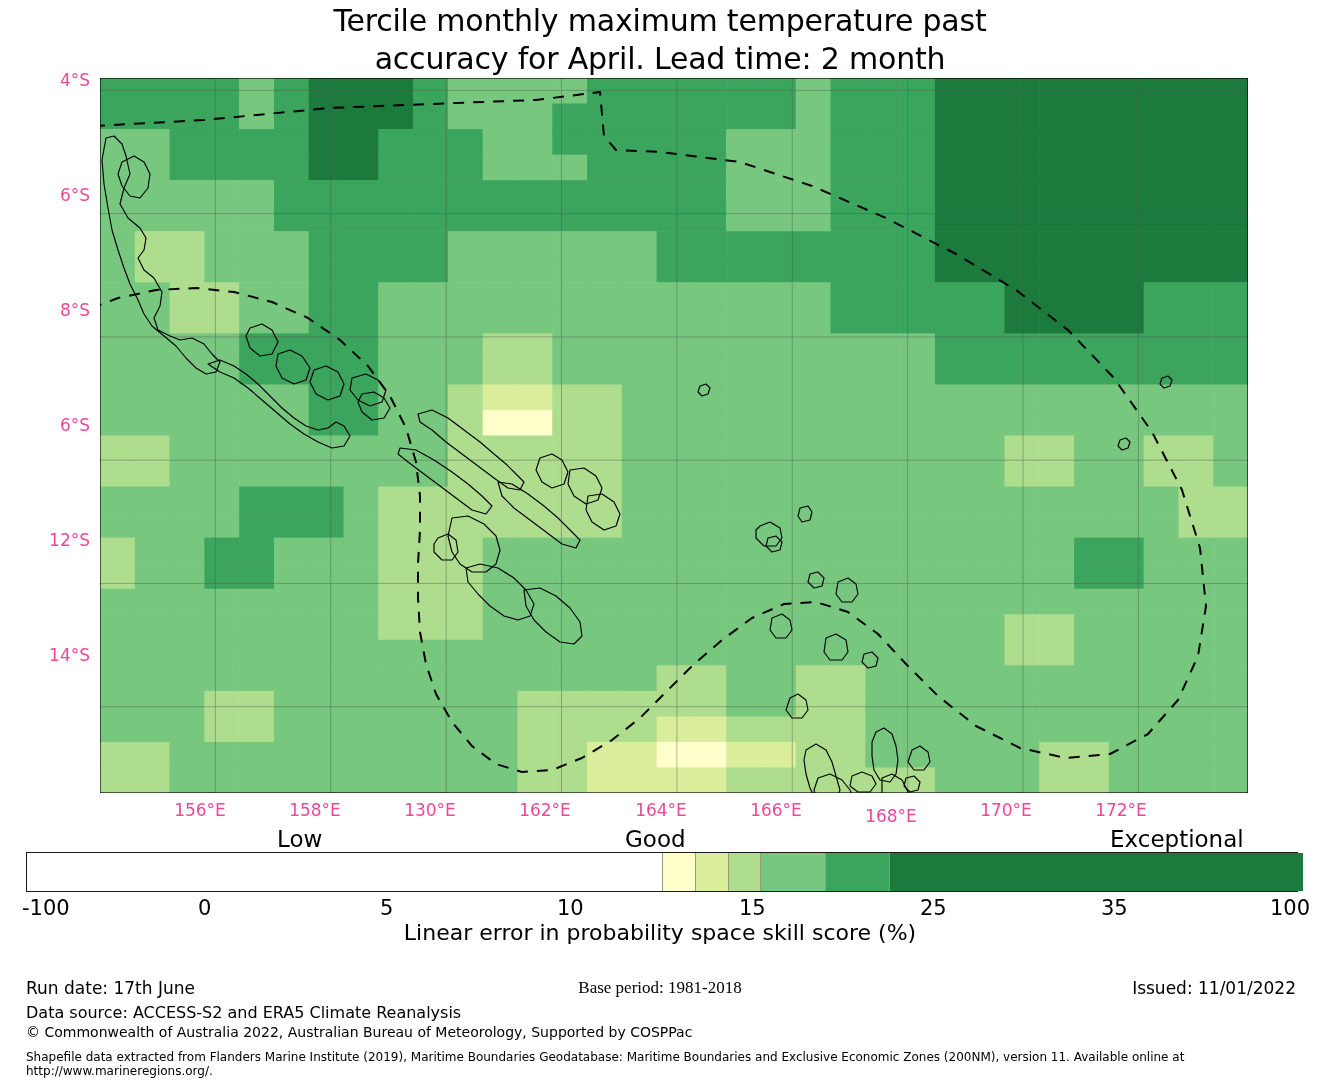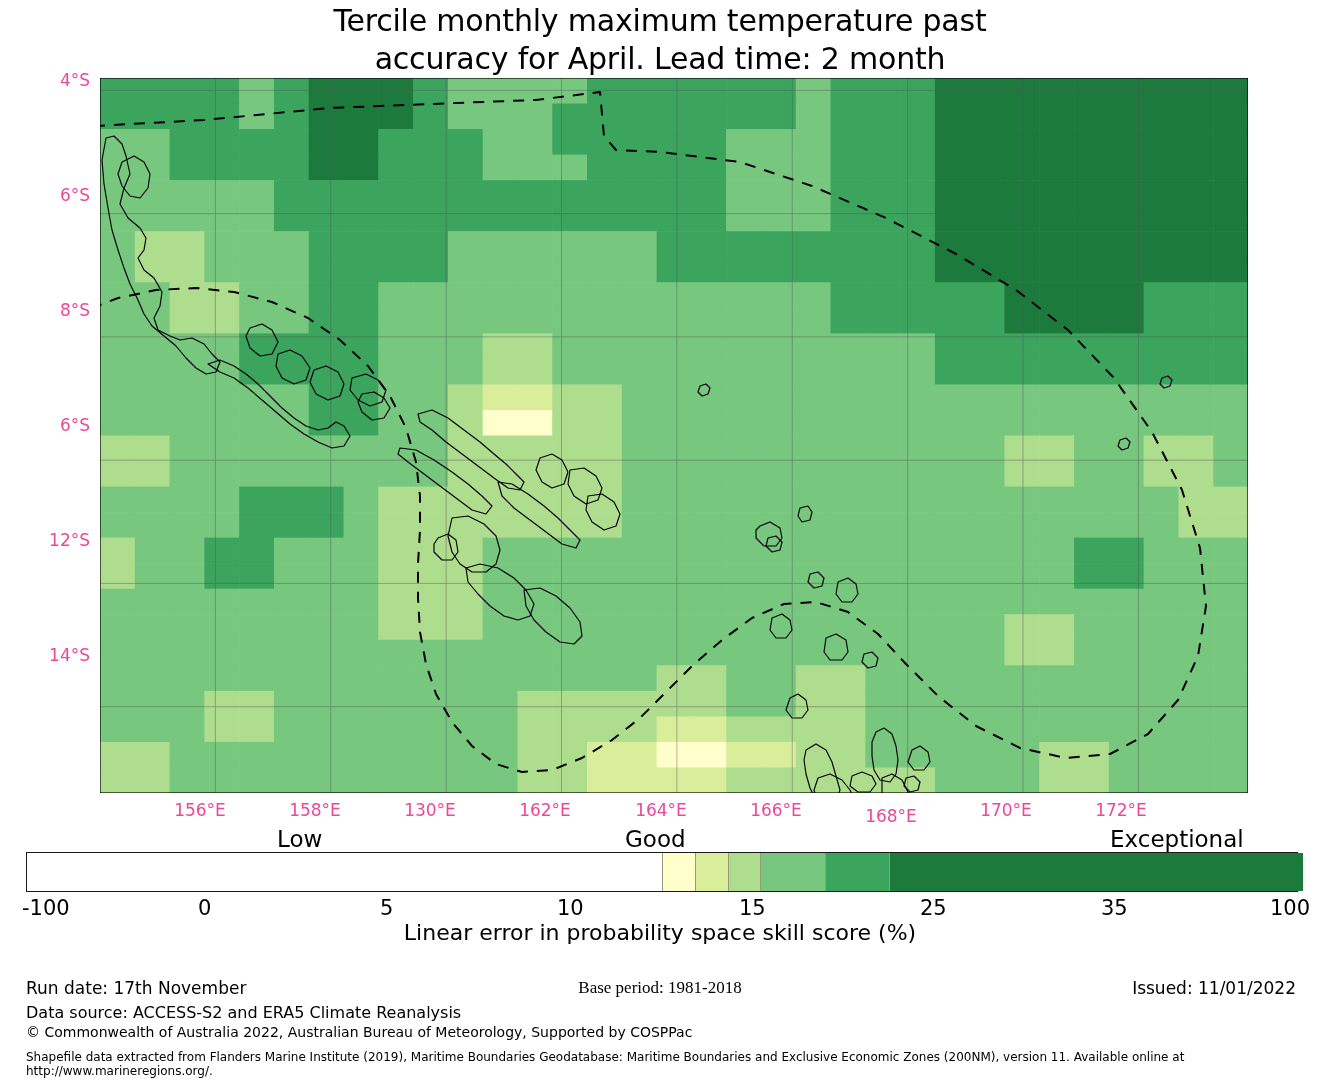--- a/index.html
+++ b/index.html
@@ -1101,19 +1101,19 @@
 <div class="cbtick" style="left:198px;">0</div>
 <div class="cbtick" style="left:380px;">5</div>
 <div class="cbtick" style="left:557px;">10</div>
 <div class="cbtick" style="left:739px;">15</div>
 <div class="cbtick" style="left:920px;">25</div>
 <div class="cbtick" style="left:1101px;">35</div>
 <div class="cbtick" style="left:1270px;">100</div>
 
 <div id="cbarlabel">Linear error in probability space skill score (%)</div>
 
-<div class="ft" id="ft-run">Run date: 17th November</div>
+<div class="ft" id="ft-run">Run date: 17th June</div>
 <div class="ft" id="ft-base">Base period: 1981-2018</div>
 <div class="ft" id="ft-iss">Issued: 11/01/2022</div>
 <div class="ft" id="ft-src">Data source: ACCESS-S2 and ERA5 Climate Reanalysis</div>
 <div class="ft" id="ft-copy">© Commonwealth of Australia 2022, Australian Bureau of Meteorology, Supported by COSPPac</div>
 <div class="ft" id="ft-shp1">Shapefile data extracted from Flanders Marine Institute (2019), Maritime Boundaries Geodatabase: Maritime Boundaries and Exclusive Economic Zones (200NM), version 11. Available online at</div>
 <div class="ft" id="ft-shp2">http://www.marineregions.org/.</div>
 
 </body></html>

